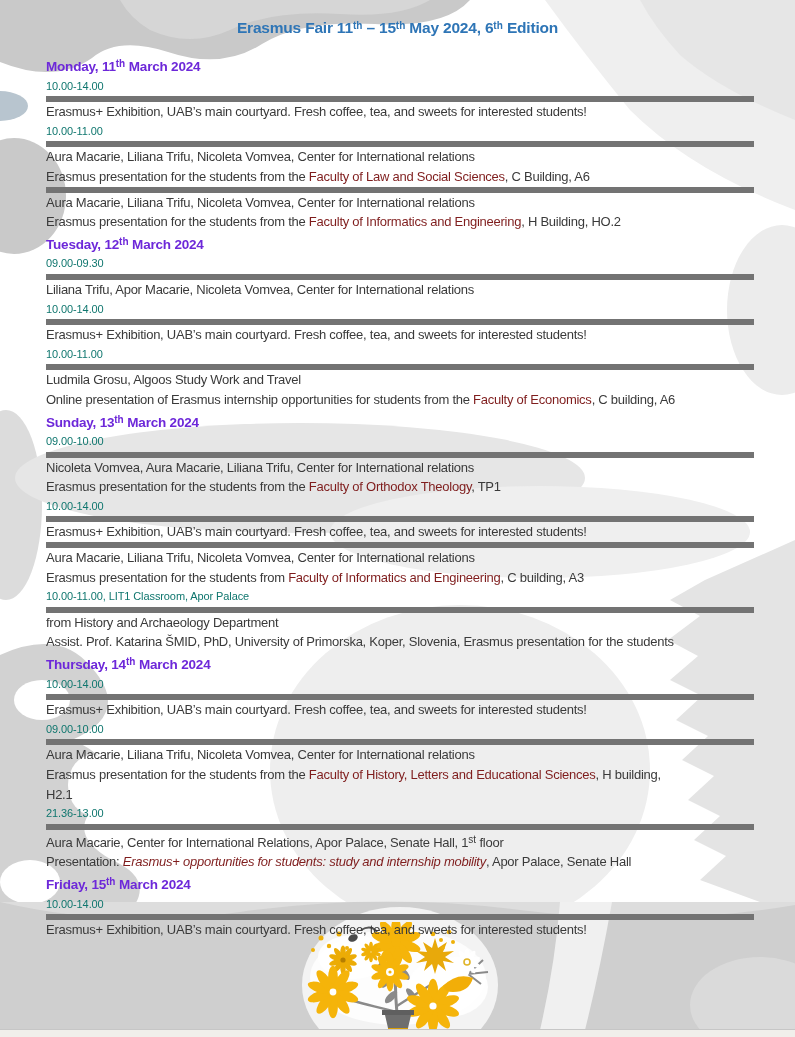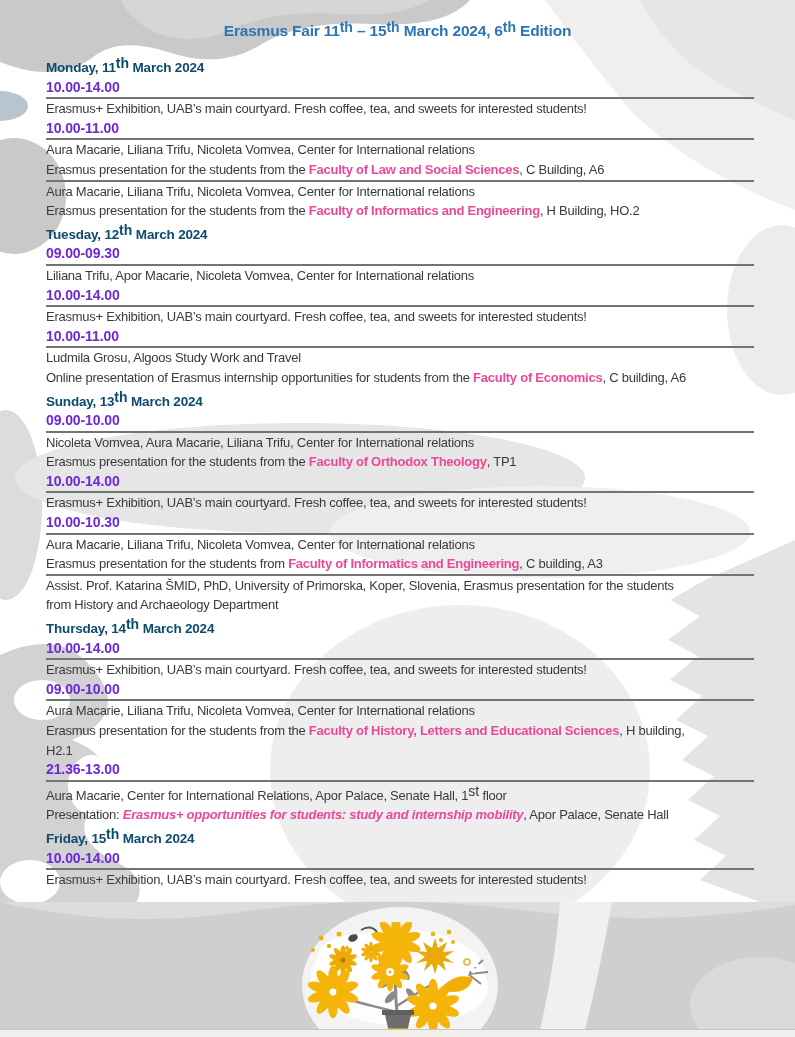--- a/index.html
+++ b/index.html
@@ -11,35 +11,35 @@
   .bg-svg{position:absolute;left:0;top:0;z-index:0;}
   .page-title{
     position:absolute;top:19px;left:0;width:795px;text-align:center;
     color:#2E75B6;font-weight:bold;font-size:15.5px;z-index:3;letter-spacing:-0.2px;
   }
   .content{
     position:absolute;left:46px;top:54px;width:708px;z-index:3;
     color:#3a3a3a;
   }
   .day-heading{
-    font-weight:bold;color:#0c4a6e;font-size:13.5px;line-height:19.6px;
+    font-weight:bold;color:#6d28d9;font-size:13.5px;line-height:19.6px;
     white-space:nowrap;letter-spacing:-0.2px;
   }
   .time-label{
-    color:#6d28d9;font-weight:bold;font-size:14px;line-height:19.6px;
+    color:#0f766e;font-weight:normal;font-size:11px;line-height:19.6px;
     white-space:nowrap;letter-spacing:-0.1px;
   }
-  .desc{border-top:2px solid #737373;}
+  .desc{border-top:6px solid #737373;}
   .desc-line{
     font-size:13px;line-height:19.6px;white-space:nowrap;letter-spacing:-0.25px;
     color:#3a3a3a;
   }
-  .seg.b{font-weight:bold;color:#ec4899;}
+  .seg.b{font-weight:normal;color:#7f1d1d;}
   .seg.i{font-style:italic;}
-  .seg.sup{font-size:14px;vertical-align:4px;letter-spacing:0;}
+  .seg.sup{font-size:10px;vertical-align:4px;letter-spacing:0;}
   .bouquet{position:absolute;left:283px;top:922px;z-index:2;}
   .bottom-strip{
     position:absolute;left:0;top:1029px;width:795px;height:8px;
     background:#f1efeb;border-top:1px solid #c6c6c6;z-index:4;box-sizing:border-box;
   }
 </style>
 </head>
 <body>
 
 <svg class="bg-svg" width="795" height="1037" viewBox="0 0 795 1037">
@@ -71,21 +71,21 @@
   <ellipse cx="60" cy="962" rx="20" ry="16" fill="#ffffff"></ellipse>
   <ellipse cx="122" cy="1002" rx="26" ry="20" fill="#ffffff"></ellipse>
 
   <rect x="0" y="902" width="795" height="128" fill="#cfcfcf"></rect>
   <path d="M0,902 Q120,930 240,912 Q380,892 520,910 Q660,928 795,905 L795,902 L0,902 Z" fill="#dddddd"></path>
   <ellipse cx="400" cy="985" rx="98" ry="78" fill="#f3f3f3"></ellipse>
   <path d="M560,902 L612,902 Q600,970 585,1030 L540,1030 Q555,965 560,902 Z" fill="#f0f0f0"></path>
   <ellipse cx="760" cy="1005" rx="70" ry="48" fill="#dadada"></ellipse>
 </svg>
 
-<div class="page-title"><span class="seg">Erasmus Fair 11</span><span class="seg sup">th</span><span class="seg"> – 15</span><span class="seg sup">th</span><span class="seg"> March 2024, 6</span><span class="seg sup">th</span><span class="seg"> Edition</span></div>
+<div class="page-title"><span class="seg">Erasmus Fair 11</span><span class="seg sup">th</span><span class="seg"> – 15</span><span class="seg sup">th</span><span class="seg"> May 2024, 6</span><span class="seg sup">th</span><span class="seg"> Edition</span></div>
 
 <div class="content">
     <div class="day-heading"><span class="seg">Monday, 11</span><span class="seg sup">th</span><span class="seg"> March 2024</span></div>
     <div class="time-label">10.00-14.00</div>
     <div class="desc">
       <div class="desc-line"><span class="seg">Erasmus+ Exhibition, UAB’s main courtyard. Fresh coffee, tea, and sweets for interested students!</span></div>
     </div>
     <div class="time-label">10.00-11.00</div>
     <div class="desc">
       <div class="desc-line"><span class="seg">Aura Macarie, Liliana Trifu, Nicoleta Vomvea, Center for International relations</span></div>
@@ -112,28 +112,28 @@
     <div class="day-heading"><span class="seg">Sunday, 13</span><span class="seg sup">th</span><span class="seg"> March 2024</span></div>
     <div class="time-label">09.00-10.00</div>
     <div class="desc">
       <div class="desc-line"><span class="seg">Nicoleta Vomvea, Aura Macarie, Liliana Trifu, Center for International relations</span></div>
       <div class="desc-line"><span class="seg">Erasmus presentation for the students from the </span><span class="seg b">Faculty of Orthodox Theology</span><span class="seg">, TP1</span></div>
     </div>
     <div class="time-label">10.00-14.00</div>
     <div class="desc">
       <div class="desc-line"><span class="seg">Erasmus+ Exhibition, UAB’s main courtyard. Fresh coffee, tea, and sweets for interested students!</span></div>
     </div>
-    <div class="time-label">10.00-10.30</div>
     <div class="desc">
       <div class="desc-line"><span class="seg">Aura Macarie, Liliana Trifu, Nicoleta Vomvea, Center for International relations</span></div>
       <div class="desc-line"><span class="seg">Erasmus presentation for the students from </span><span class="seg b">Faculty of Informatics and Engineering</span><span class="seg">, C building, A3</span></div>
     </div>
-    <div class="desc">
+    <div class="time-label">10.00-11.00, LIT1 Classroom, Apor Palace</div>
+    <div class="desc">
+      <div class="desc-line"><span class="seg">from History and Archaeology Department</span></div>
       <div class="desc-line"><span class="seg">Assist. Prof. Katarina ŠMID, PhD, University of Primorska, Koper, Slovenia, Erasmus presentation for the students</span></div>
-      <div class="desc-line"><span class="seg">from History and Archaeology Department</span></div>
     </div>
     <div class="day-heading"><span class="seg">Thursday, 14</span><span class="seg sup">th</span><span class="seg"> March 2024</span></div>
     <div class="time-label">10.00-14.00</div>
     <div class="desc">
       <div class="desc-line"><span class="seg">Erasmus+ Exhibition, UAB’s main courtyard. Fresh coffee, tea, and sweets for interested students!</span></div>
     </div>
     <div class="time-label">09.00-10.00</div>
     <div class="desc">
       <div class="desc-line"><span class="seg">Aura Macarie, Liliana Trifu, Nicoleta Vomvea, Center for International relations</span></div>
       <div class="desc-line"><span class="seg">Erasmus presentation for the students from the </span><span class="seg b">Faculty of History, Letters and Educational Sciences</span><span class="seg">, H building,</span></div>

